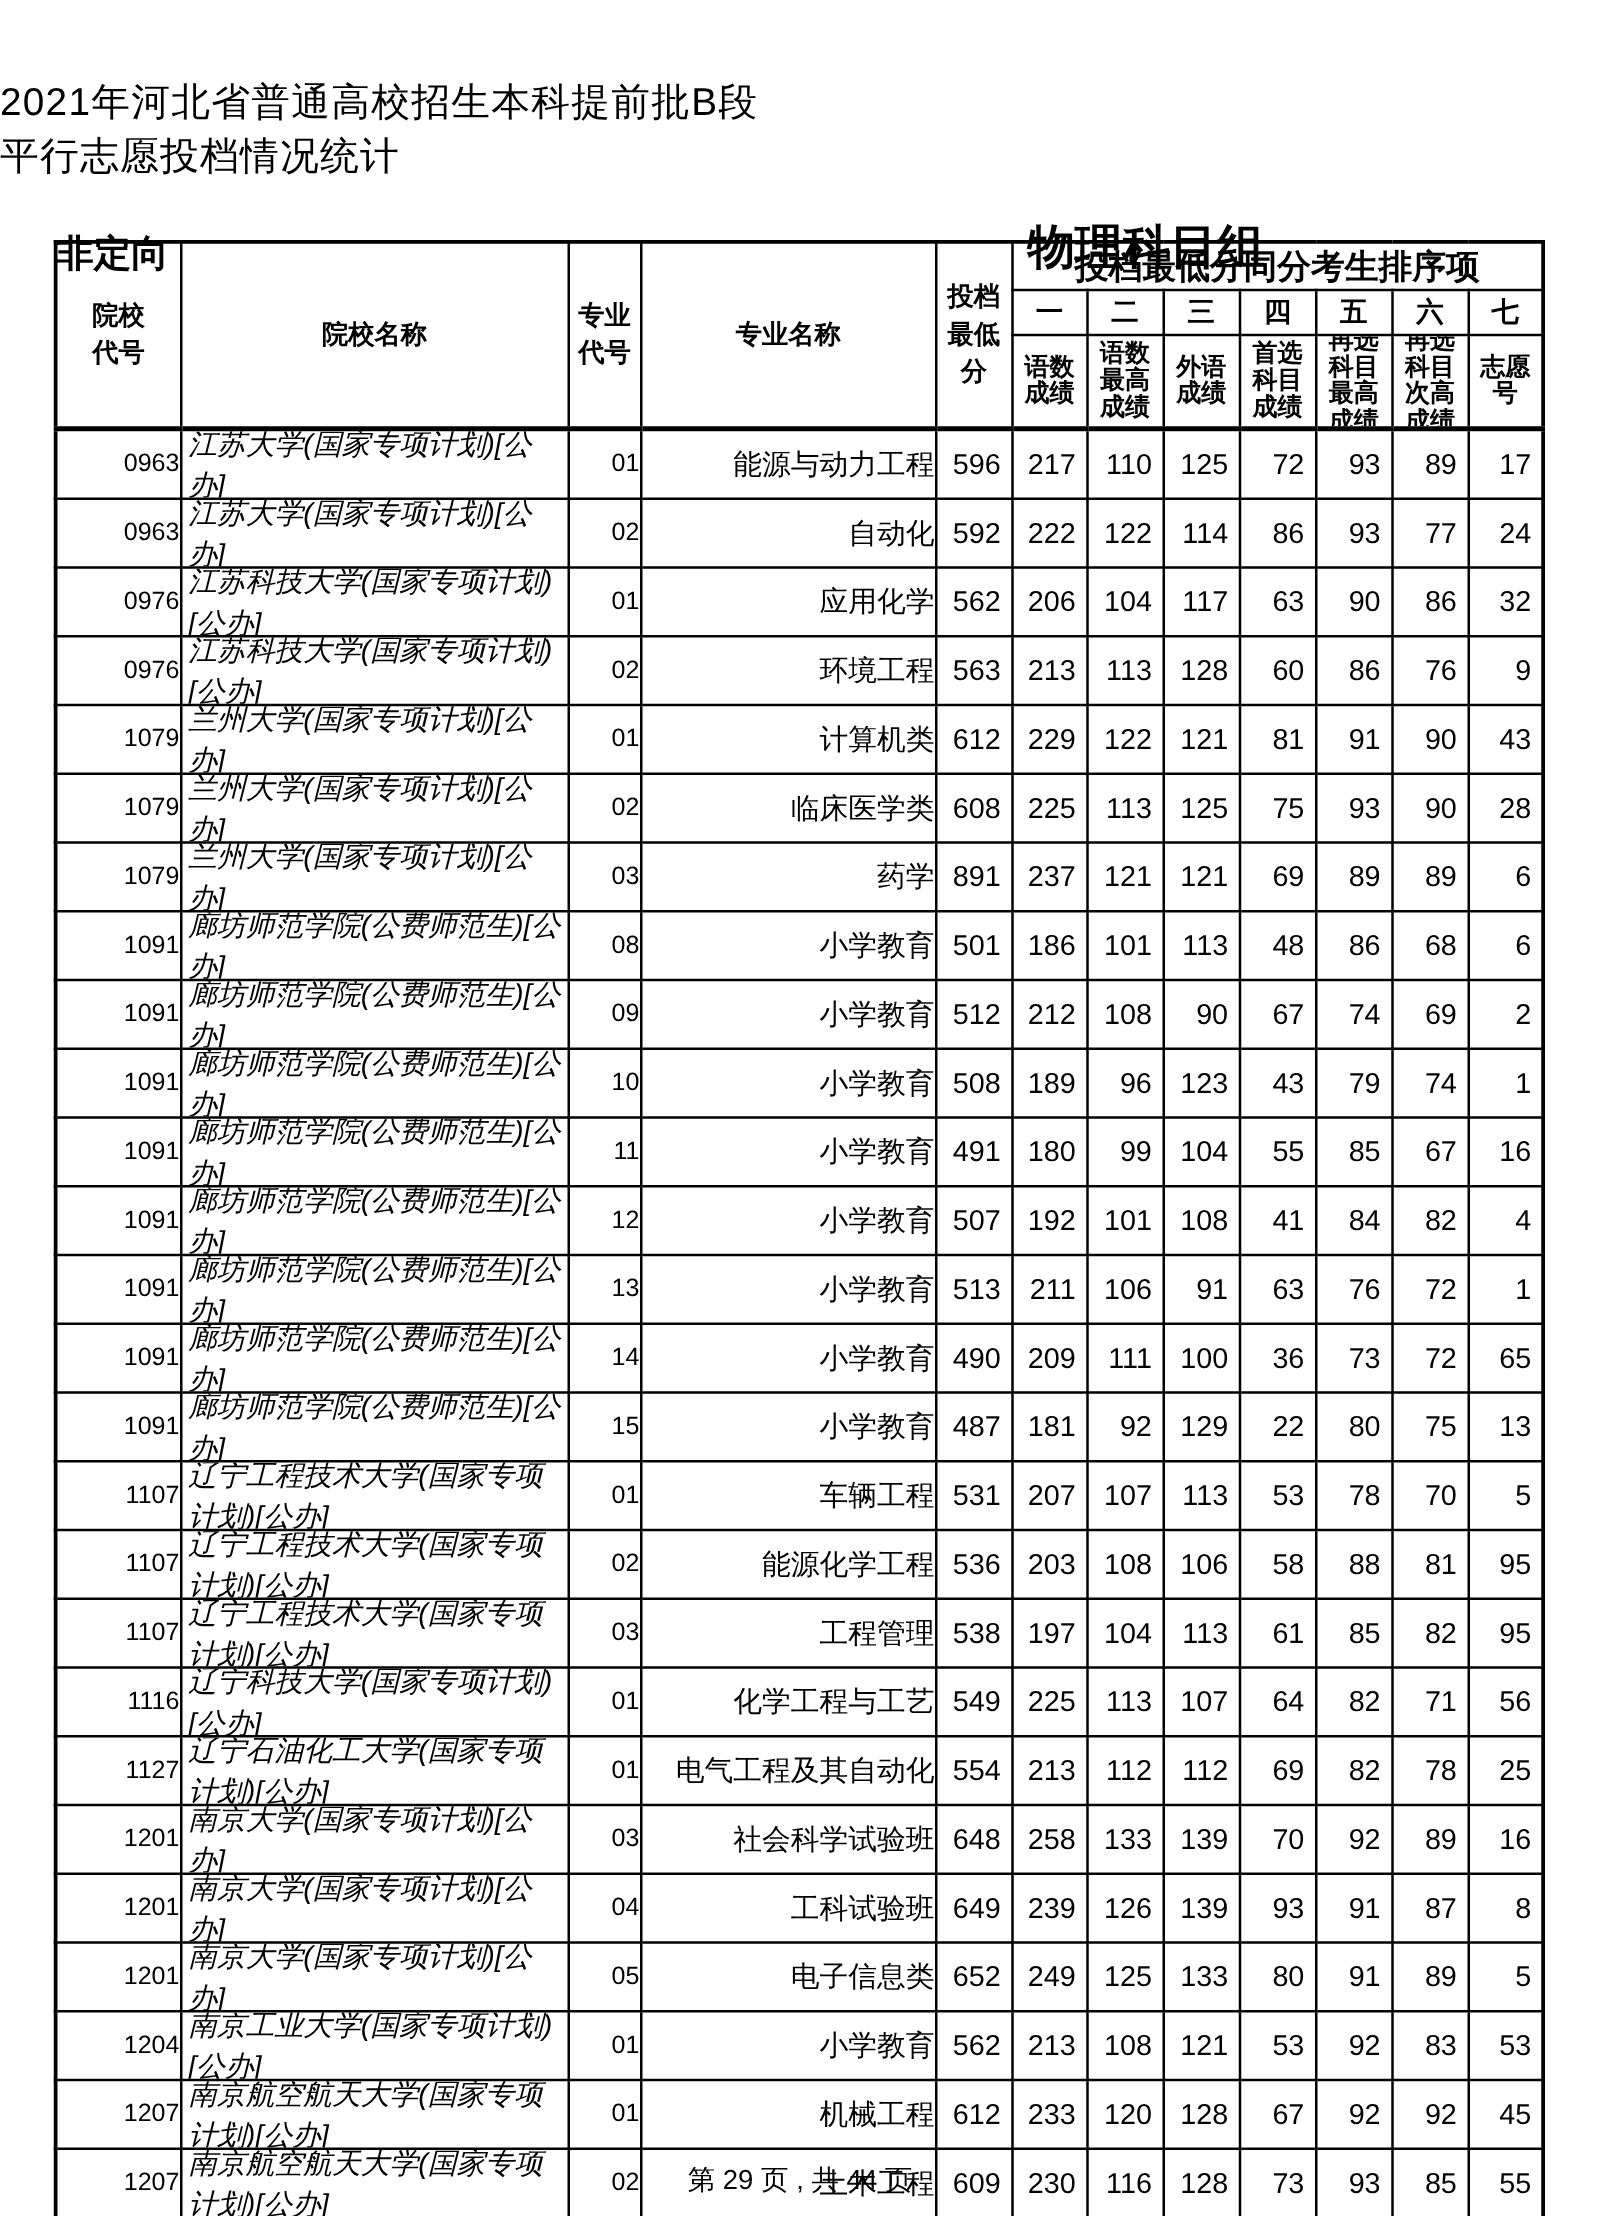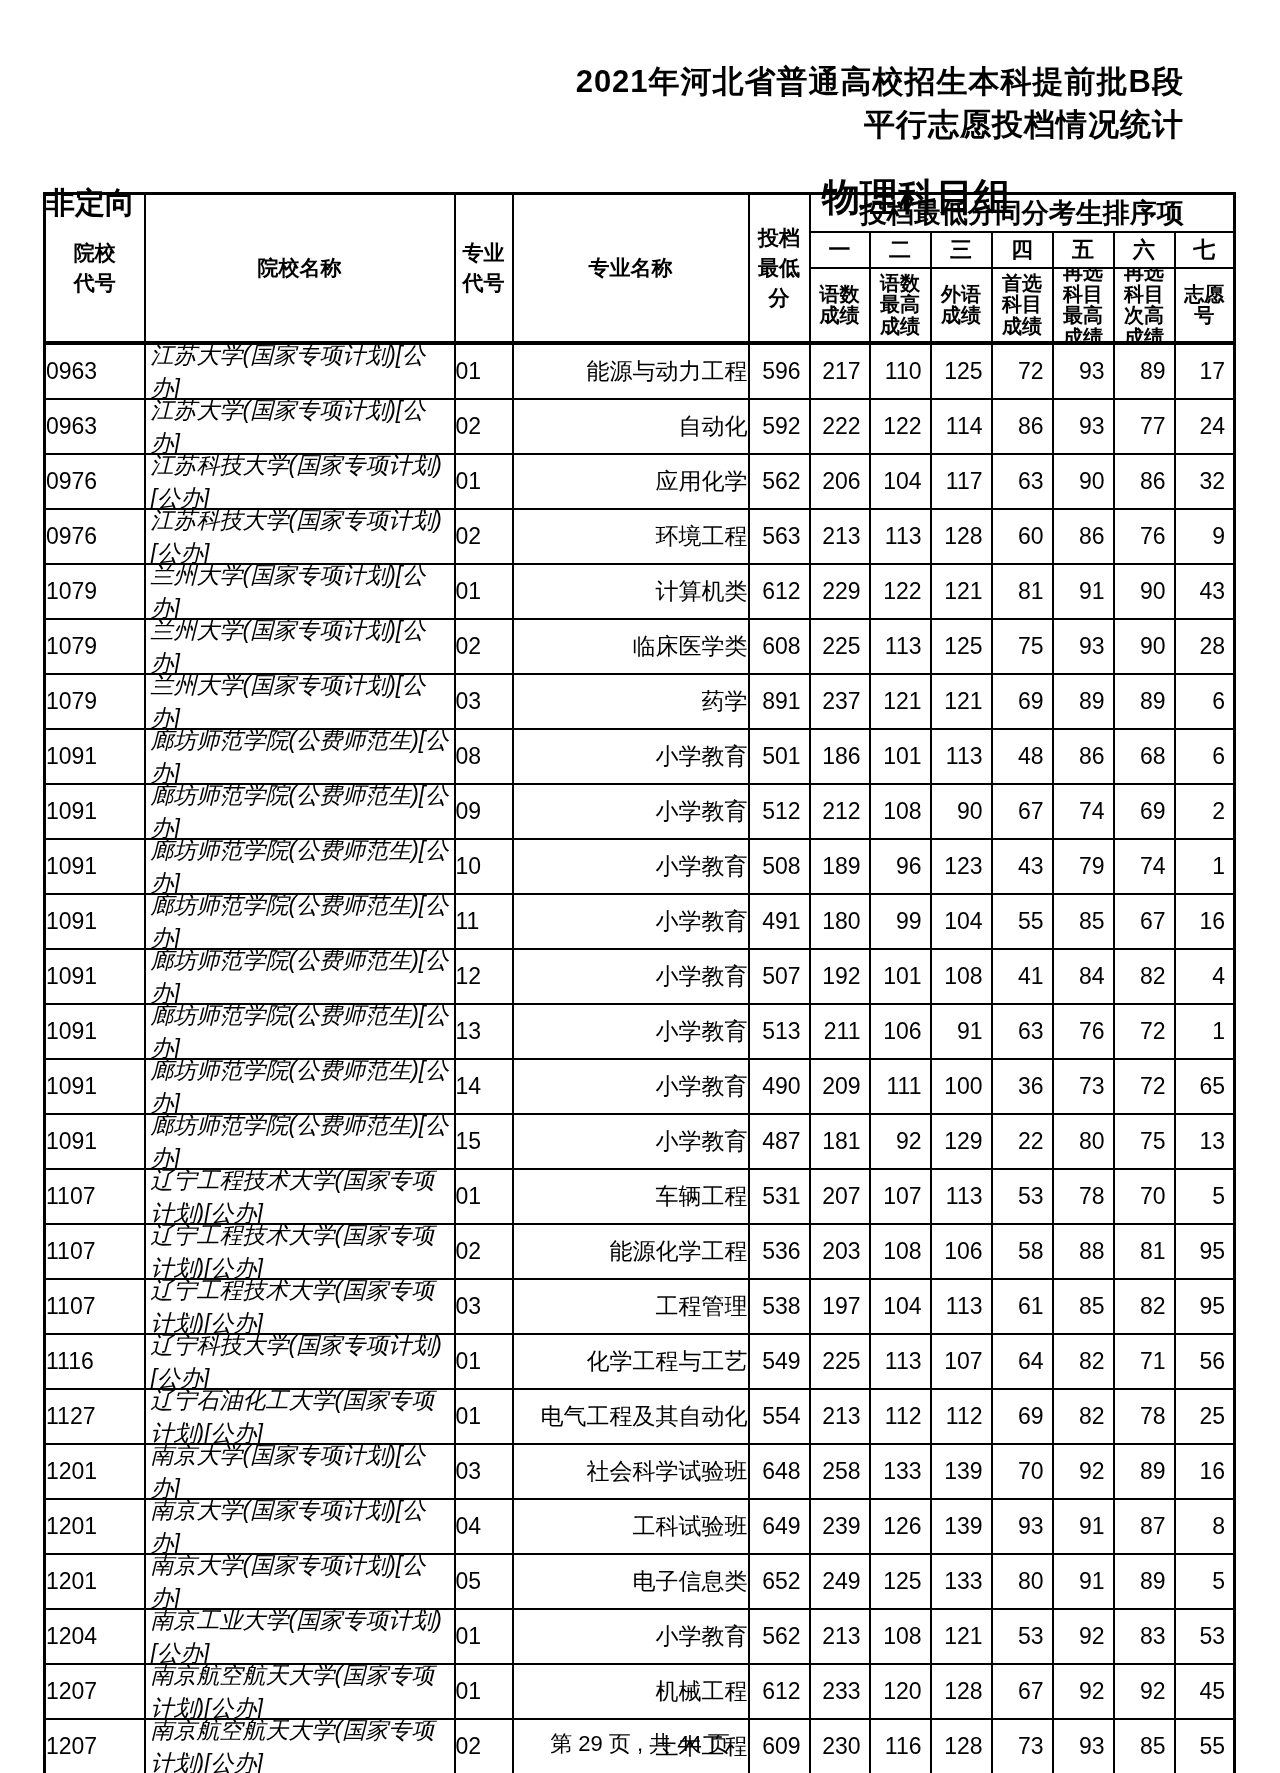--- a/index.html
+++ b/index.html
@@ -6,21 +6,21 @@
   html, body { background: #ffffff; }
   body {
     width: 1280px; height: 1773px;
     font-family: "Liberation Sans", sans-serif;
     color: #000;
   }
   .page { position: relative; width: 1280px; height: 1773px; background: #fff; overflow: hidden; }
 
   .title {
     position: absolute; top: 60px; left: 0; width: 1184px;
-    text-align: right; font-weight: bold; font-size: 31px; line-height: 43px;
+    text-align: left; font-weight: normal; font-size: 31px; line-height: 43px;
     letter-spacing: 1px;
   }
   .left-label {
     position: absolute; top: 183px; left: 45px;
     font-weight: bold; font-size: 30px; text-align: right;
   }
   .right-label {
     position: absolute; top: 172px; left: 822px;
     font-weight: bold; font-size: 38px;
   }
@@ -39,21 +39,21 @@
   tr.ord-row { height: 36px; }
   .h-ord { font-size: 22px; }
   tr.sub-row th { height: 72px; padding: 0; border-bottom: 4px solid #000; }
   .h-sub-box {
     height: 72px; overflow: hidden;
     display: flex; flex-direction: column; justify-content: center; align-items: center;
     font-size: 20px; line-height: 21.5px; white-space: pre-line; font-weight: bold;
   }
 
   tr.data-row { height: 53px; }
-  .c-center { text-align: left; font-size: 23px; }
+  .c-center { text-align: right; font-size: 20px; }
   .c-num { text-align: right; font-size: 23px; padding-right: 8px; }
   .c-school { padding: 0; vertical-align: middle; font-style: italic; }
   .school-box {
     height: 53px; overflow: hidden; display: flex; align-items: center;
     padding: 0 3px 0 5px; font-size: 23px; line-height: 33px; word-break: break-all;
     text-align: left;
   }
   .c-major { text-align: right; font-size: 23px; padding-left: 6px; white-space: nowrap; }
 
   .footer {

